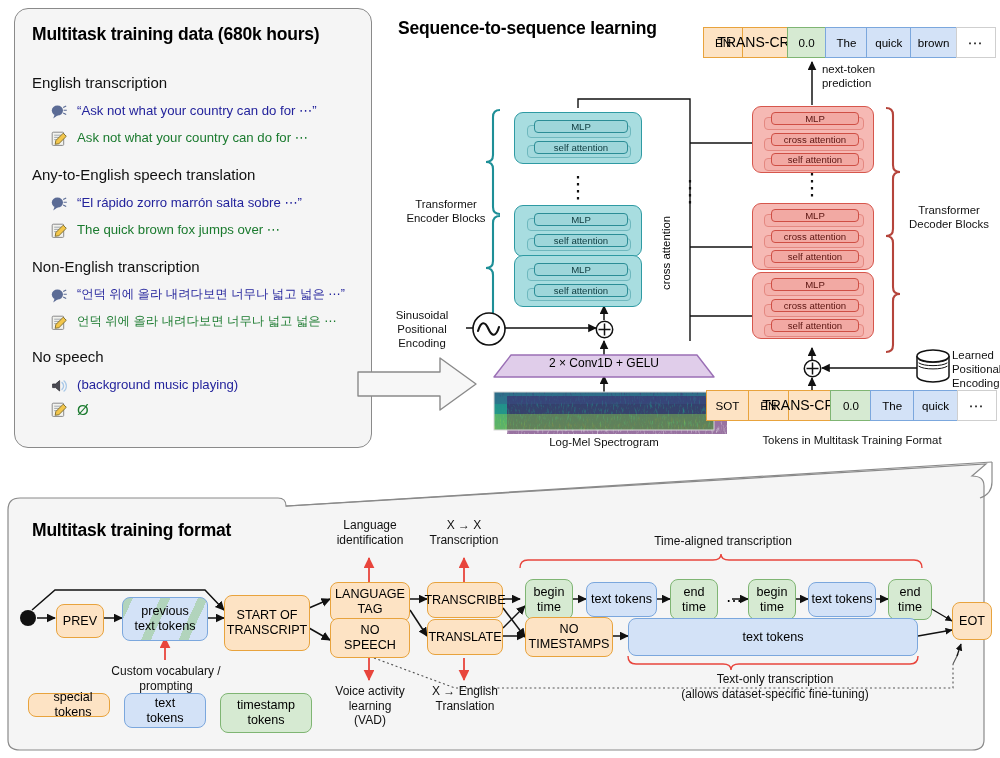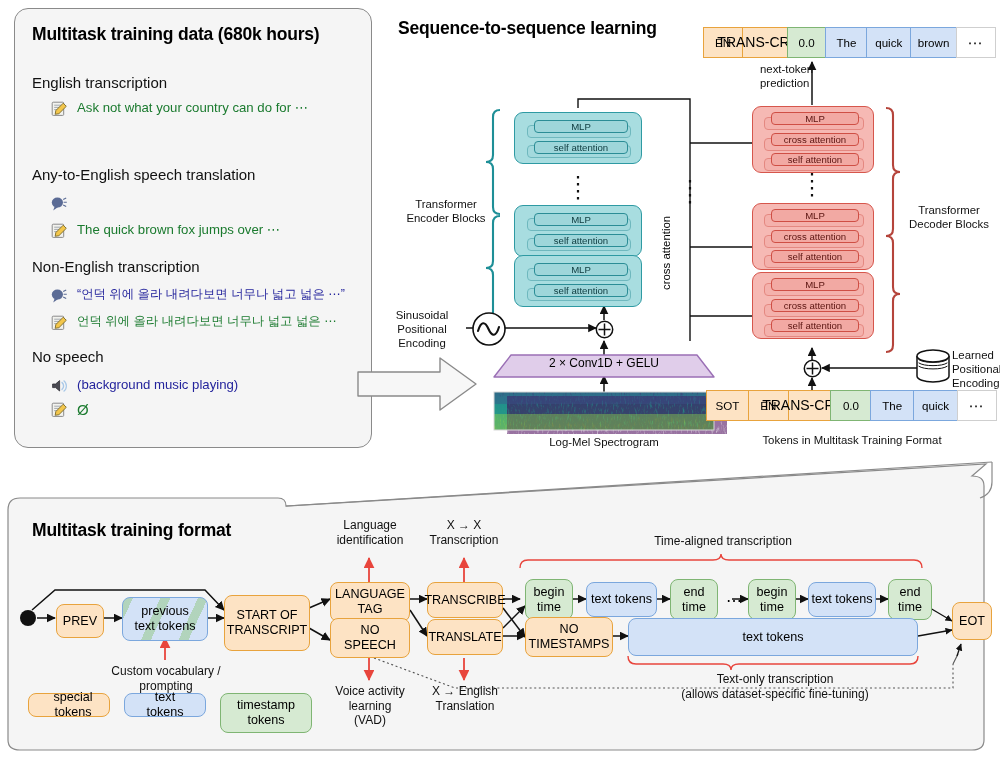--- a/index.html
+++ b/index.html
@@ -83,20 +83,30 @@
 </style>
 </head>
 <body>
 
 <div class="abs" id="left-panel"></div>
 
 <div class="abs panel-title" style="left:32px; top:24px; width:330px;">Multitask training data (680k hours)</div>
 
 <div class="abs" style="left:32px; top:74px; width:330px;">
   <div class="section-head">English transcription</div>
+  <div class="ex-row" style="margin-top:12px; margin-left:18px;">
+    <span class="ico">
+      <svg width="18" height="18" viewBox="0 0 18 18">
+        <ellipse cx="7.4" cy="7.6" rx="5.6" ry="5.0" fill="#5b6b95"></ellipse>
+        <path d="M4.6 11.4 L3.2 15.4 L8.1 12.1 Z" fill="#5b6b95"></path>
+        <path d="M13.2 4.4 l3 -1.4 M13.6 7.2 l3.2 0 M13.2 10.0 l3 1.4" stroke="#5b6b95" stroke-width="1.1" fill="none"></path>
+      </svg>
+    </span>
+    <span class="ex-speech">“Ask not what your country can do for ⋯”</span>
+  </div>
   <div class="ex-row" style="margin-top:9px; margin-left:18px;">
     <span class="ico">
       <svg width="18" height="18" viewBox="0 0 18 18">
         <rect x="2.2" y="2.2" width="11.5" height="13.2" rx="1" fill="#f2f2ee" stroke="#8a8a8a" stroke-width="1"></rect>
         <path d="M4.2 5.2h7 M4.2 7.4h7 M4.2 9.6h5" stroke="#9aa0a6" stroke-width="0.9"></path>
         <path d="M13.2 3.2 l3.1 3.1 -7.4 7.4 -3.7 .6 .6 -3.7 Z" fill="#f3c64b" stroke="#7a6a2a" stroke-width="0.9"></path>
       </svg>
     </span>
     <span class="ex-text">Ask not what your country can do for ⋯</span>
   </div>
@@ -105,20 +115,21 @@
 <div class="abs" style="left:32px; top:166px; width:330px;">
   <div class="section-head">Any-to-English speech translation</div>
   <div class="ex-row" style="margin-top:12px; margin-left:18px;">
     <span class="ico">
       <svg width="18" height="18" viewBox="0 0 18 18">
         <ellipse cx="7.4" cy="7.6" rx="5.6" ry="5.0" fill="#5b6b95"></ellipse>
         <path d="M4.6 11.4 L3.2 15.4 L8.1 12.1 Z" fill="#5b6b95"></path>
         <path d="M13.2 4.4 l3 -1.4 M13.6 7.2 l3.2 0 M13.2 10.0 l3 1.4" stroke="#5b6b95" stroke-width="1.1" fill="none"></path>
       </svg>
     </span>
+    <span class="ex-speech">“El rápido zorro marrón salta sobre ⋯”</span>
   </div>
   <div class="ex-row" style="margin-top:9px; margin-left:18px;">
     <span class="ico">
       <svg width="18" height="18" viewBox="0 0 18 18">
         <rect x="2.2" y="2.2" width="11.5" height="13.2" rx="1" fill="#f2f2ee" stroke="#8a8a8a" stroke-width="1"></rect>
         <path d="M4.2 5.2h7 M4.2 7.4h7 M4.2 9.6h5" stroke="#9aa0a6" stroke-width="0.9"></path>
         <path d="M13.2 3.2 l3.1 3.1 -7.4 7.4 -3.7 .6 .6 -3.7 Z" fill="#f3c64b" stroke="#7a6a2a" stroke-width="0.9"></path>
       </svg>
     </span>
     <span class="ex-text">The quick brown fox jumps over ⋯</span>
@@ -181,21 +192,21 @@
       <span>TRANS-</span>
       <span>CRIBE</span>
     </div>
     <div class="tok stamp" style="width: 40px; margin-left: -1.2px;">0.0</div>
     <div class="tok text" style="width: 42px; margin-left: -1.2px;">The</div>
     <div class="tok text" style="width: 45px; margin-left: -1.2px;">quick</div>
     <div class="tok text" style="width: 47px; margin-left: -1.2px;">brown</div>
     <div class="tok ell" style="width: 40px; margin-left: -1.2px;">⋯</div>
   </div>
 
-<div class="abs lbl" style="left:760px; top:63px; width:110px; text-align:left;">
+<div class="abs lbl" style="left:822px; top:63px; width:110px; text-align:left;">
   <div>next-token</div>
   <div>prediction</div>
 </div>
 
 <svg width="1000" height="470" style="left:0; top:0;">
   <defs>
     <marker id="ah" markerWidth="7" markerHeight="7" refX="5.6" refY="3" orient="auto">
       <path d="M0,0 L6.2,3 L0,6 Z" fill="#111"></path>
     </marker>
     <marker id="ahsm" markerWidth="6" markerHeight="6" refX="5" refY="2.6" orient="auto">
@@ -562,21 +573,21 @@
 
   <div class="cap" style="left:650px; top:214px; width:250px;">
     <div>Text-only transcription</div>
     <div>(allows dataset-specific fine-tuning)</div>
   </div>
 
   <div class="node n-special" style="left:28px; top:235px; width:82px; height:24px; flex-direction:column;padding-left:8px;">
     <span>special</span>
     <span>tokens</span>
   </div>
-  <div class="node n-text" style="left:124px; top:235px; width:82px; height:24px; flex-direction:column;">
+  <div class="node n-text" style="left:124px; top:235px; width:82px; height:35px; flex-direction:column;">
     <span>text</span>
     <span>tokens</span>
   </div>
   <div class="node n-stamp" style="left:220px; top:235px; width:92px; height:40px; flex-direction:column;">
     <span>timestamp</span>
     <span>tokens</span>
   </div>
 </div>
 
 </body></html>

